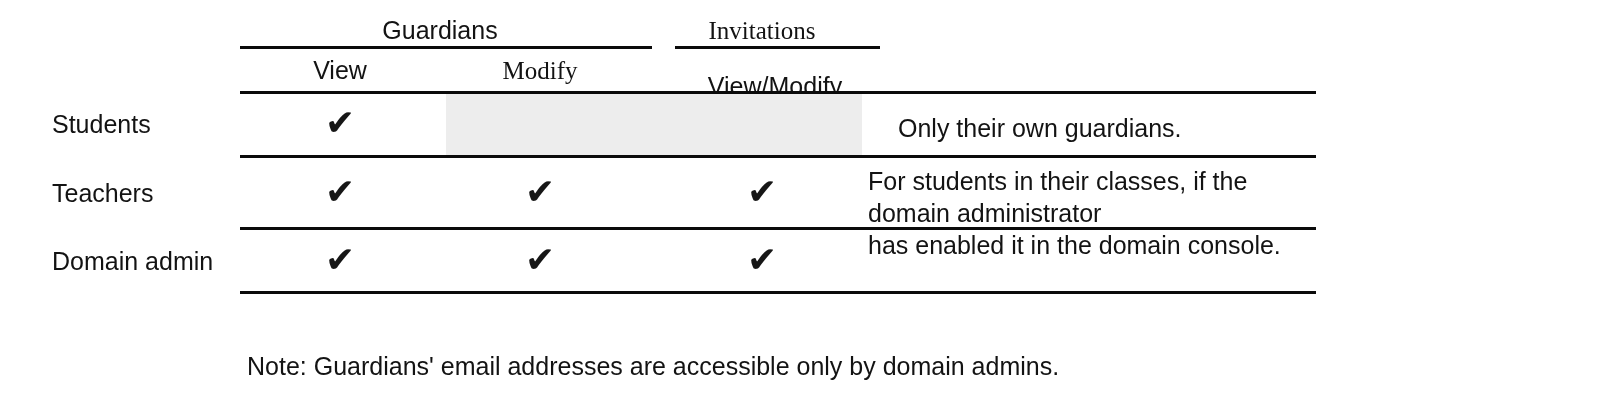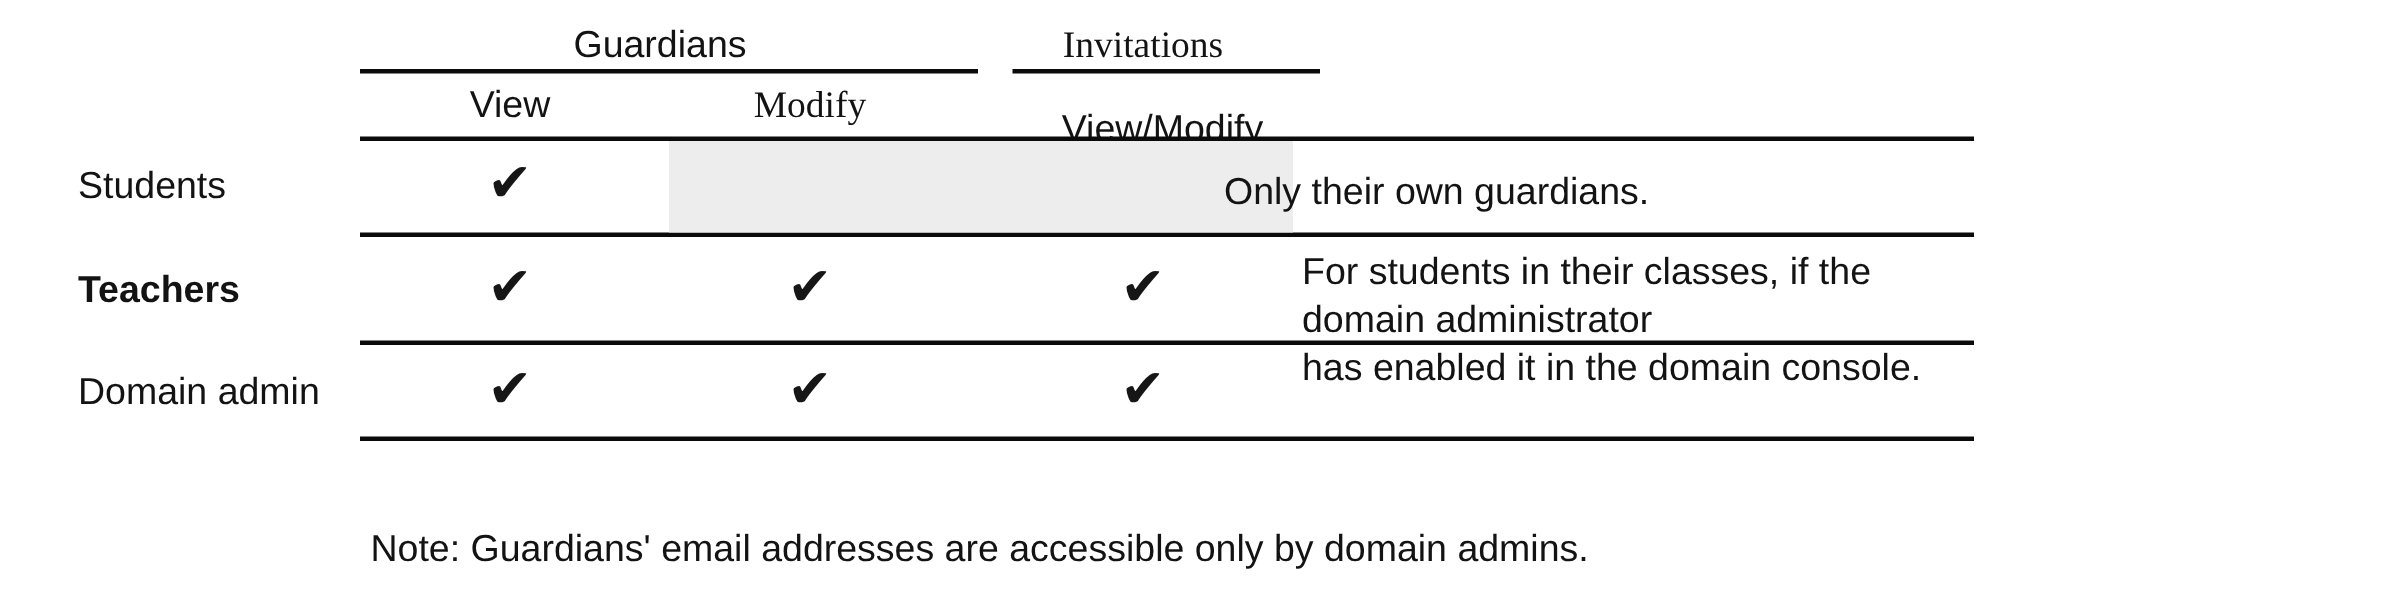--- a/index.html
+++ b/index.html
@@ -100,23 +100,23 @@
   <div class="rule" style="left:240px; top:155px; width:1295px;"></div>
   <div class="rule" style="left:240px; top:227px; width:1295px;"></div>
   <div class="rule" style="left:240px; top:291px; width:1295px;"></div>
 
   <div class="shade" style="left:446px; top:94px; width:416px; height:61px;"></div>
 
   <div class="txt row-label" style="left:52px; top:112px;">Students</div>
 
   <div class="check" style="left:340px; top:105px;">✔</div>
 
-  <div class="desc" style="left:816px; top:112px;">Only their own guardians.</div>
+  <div class="desc" style="left:898px; top:112px;">Only their own guardians.</div>
 
-  <div class="txt row-label" style="left:52px; top:181px;font-weight:bold;">Teachers</div>
+  <div class="txt row-label" style="left:52px; top:181px;">Teachers</div>
 
   <div class="check" style="left:340px; top:174px;">✔</div>
   <div class="check" style="left:540px; top:174px;">✔</div>
   <div class="check" style="left:762px; top:174px;">✔</div>
 
   <div class="desc" style="left:868px; top:165px;">For students in their classes, if the domain administrator
 has enabled it in the domain console.</div>
 
   <div class="txt row-label" style="left:52px; top:249px;">Domain admin</div>
 

